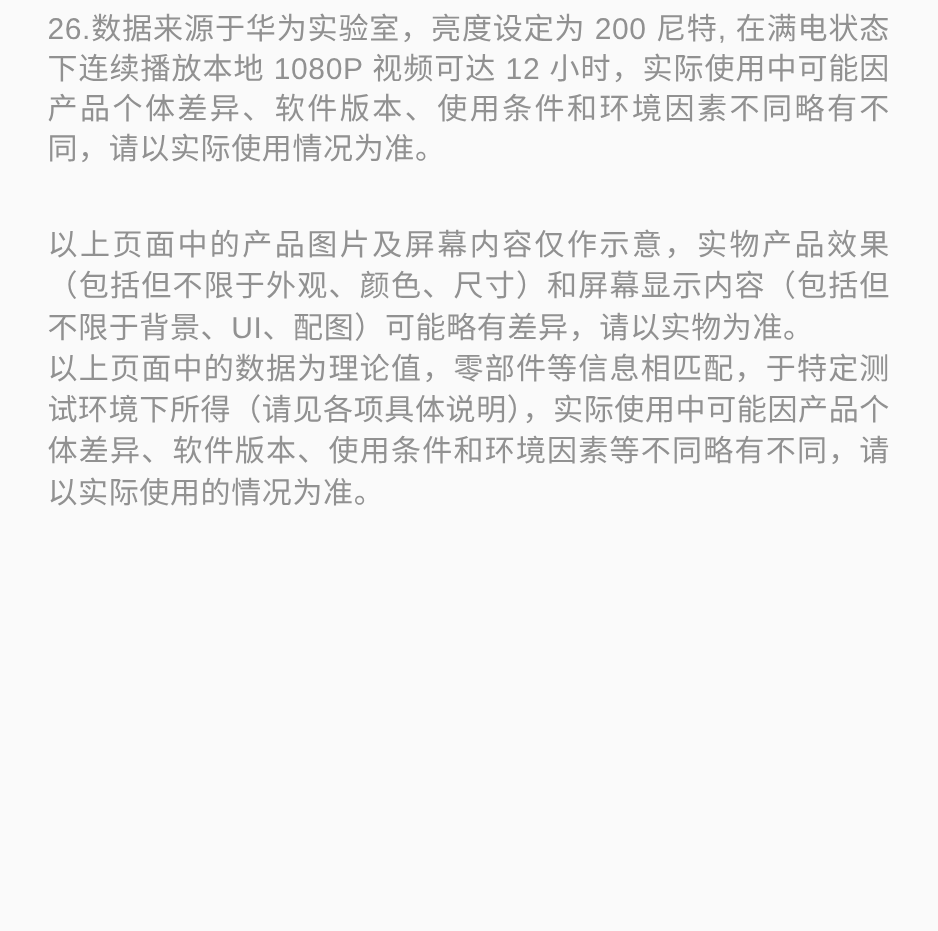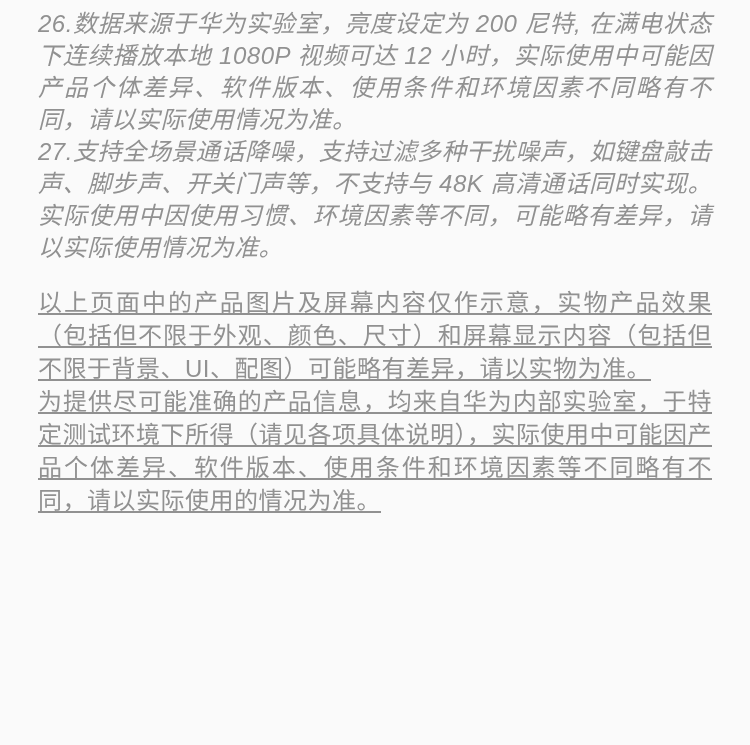--- a/index.html
+++ b/index.html
@@ -23,38 +23,35 @@
   .notes p,
   .disclaimers p {
     margin: 0;
     font-size: 24px;
     letter-spacing: 0.5px;
     text-align: justify;
     word-break: break-all;
   }
   .notes p {
     line-height: 32px;
-    font-style: italic;
   }
   .disclaimers {
-    margin-top: 22px;
-    text-decoration: underline;
+    margin-top: 44px;
   }
   .disclaimers p {
     line-height: 33px;
   }
 </style>
 </head>
 <body>
 
 <div class="page">
 
   <section class="notes">
     <p>26.数据来源于华为实验室，亮度设定为 200 尼特, 在满电状态下连续播放本地 1080P 视频可达 12 小时，实际使用中可能因产品个体差异、软件版本、使用条件和环境因素不同略有不同，请以实际使用情况为准。</p>
-    <p>27.支持全场景通话降噪，支持过滤多种干扰噪声，如键盘敲击声、脚步声、开关门声等，不支持与 48K 高清通话同时实现。实际使用中因使用习惯、环境因素等不同，可能略有差异，请以实际使用情况为准。</p>
   </section>
 
   <section class="disclaimers">
     <p>以上页面中的产品图片及屏幕内容仅作示意，实物产品效果（包括但不限于外观、颜色、尺寸）和屏幕显示内容（包括但不限于背景、UI、配图）可能略有差异，请以实物为准。</p>
-    <p>为提供尽可能准确的产品信息，均来自华为内部实验室，于特定测试环境下所得（请见各项具体说明），实际使用中可能因产品个体差异、软件版本、使用条件和环境因素等不同略有不同，请以实际使用的情况为准。</p>
+    <p>以上页面中的数据为理论值，零部件等信息相匹配，于特定测试环境下所得（请见各项具体说明），实际使用中可能因产品个体差异、软件版本、使用条件和环境因素等不同略有不同，请以实际使用的情况为准。</p>
   </section>
 
 </div>
 
 </body></html>

